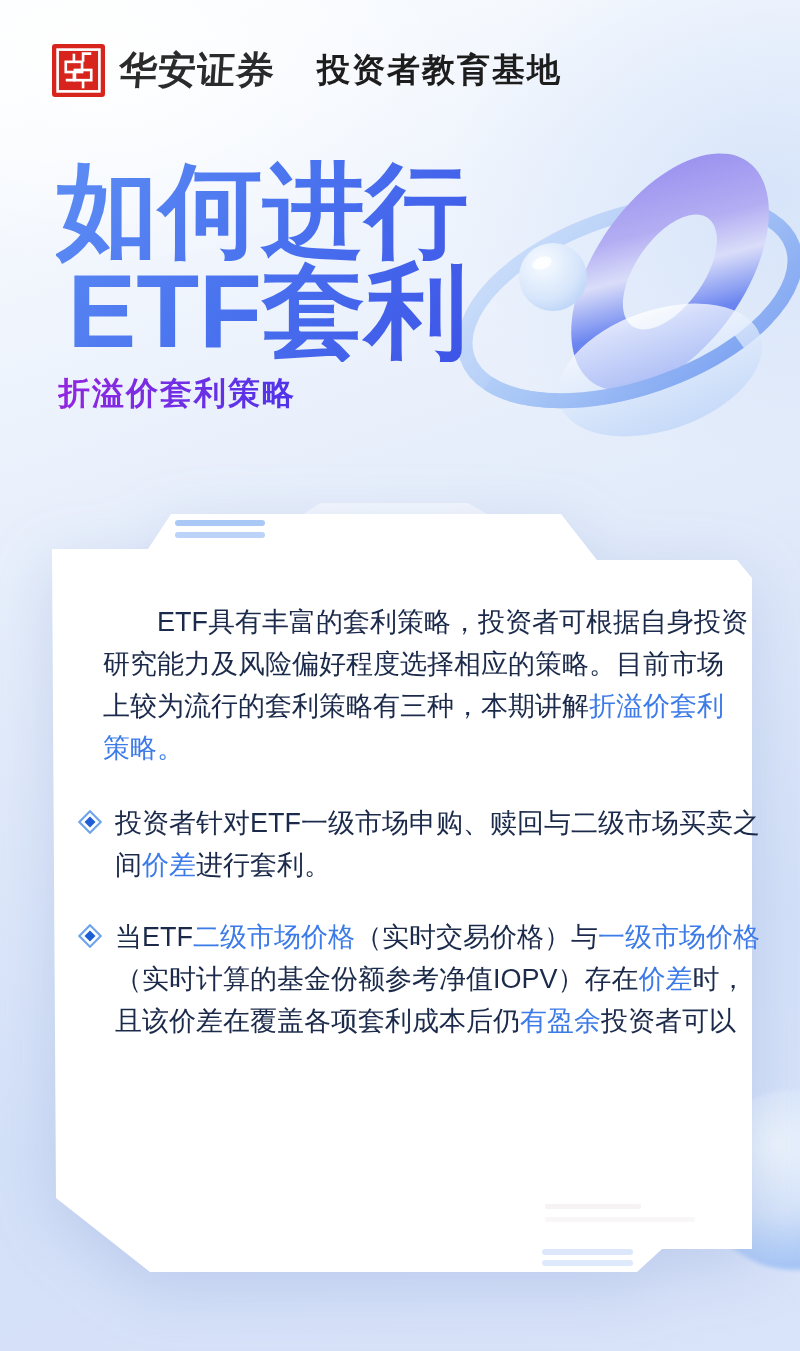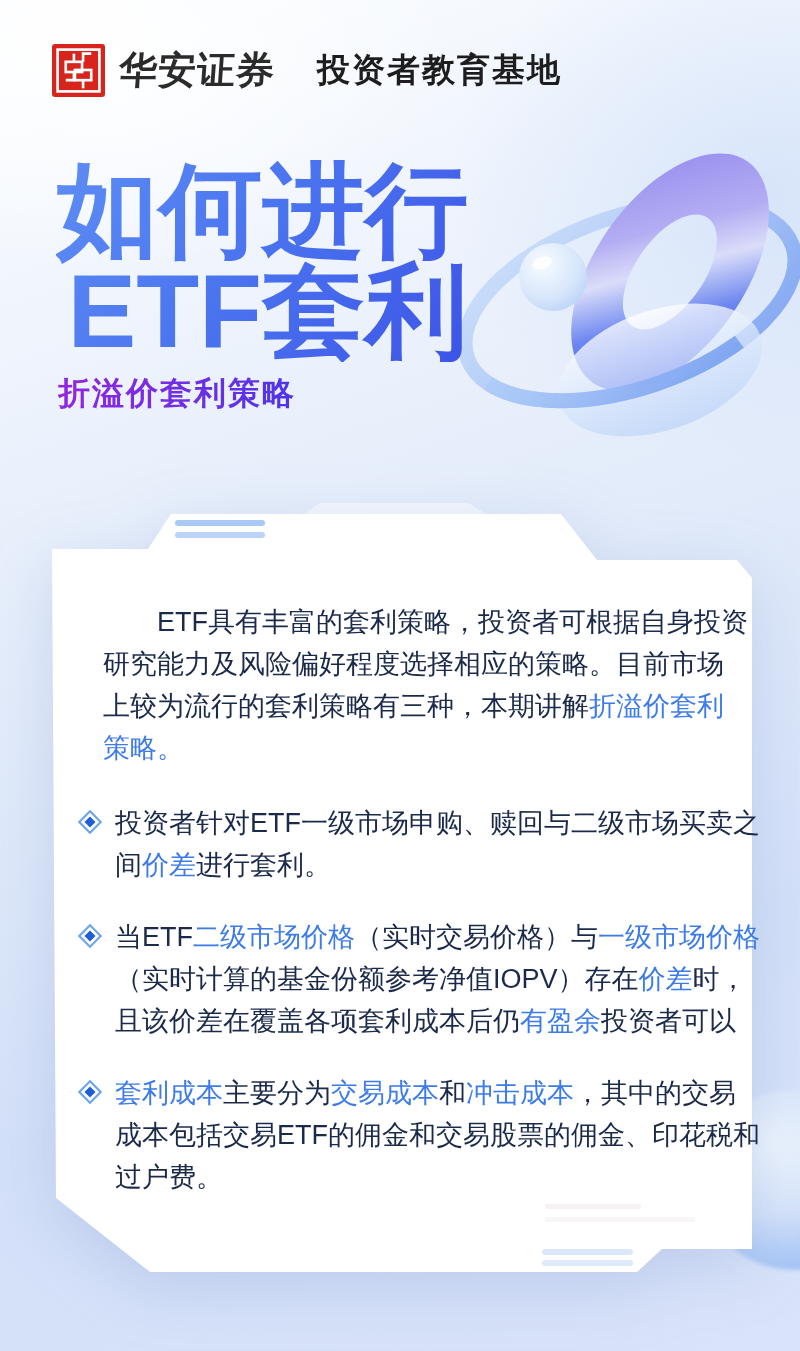--- a/index.html
+++ b/index.html
@@ -181,26 +181,15 @@
       <svg class="bullet-icon" viewBox="0 0 24 24">
         <rect x="4.4" y="4.4" width="15.2" height="15.2" transform="rotate(45 12 12)" fill="none" stroke="#6FA5EC" stroke-width="2.2"></rect>
         <rect x="8.1" y="8.1" width="7.8" height="7.8" transform="rotate(45 12 12)" fill="#1E5ED6"></rect>
       </svg>
       <div class="bullet-text">
           <div class="line"><span>当ETF</span><span class="hl">二级市场价格</span><span>（实时交易价格）与</span><span class="hl">一级市场价格</span></div>
           <div class="line"><span>（实时计算的基金份额参考净值IOPV）存在</span><span class="hl">价差</span><span>时，</span></div>
           <div class="line"><span>且该价差在覆盖各项套利成本后仍</span><span class="hl">有盈余</span><span>投资者可以</span></div>
         </div>
     </div>
-    <div class="bullet">
-      <svg class="bullet-icon" viewBox="0 0 24 24">
-        <rect x="4.4" y="4.4" width="15.2" height="15.2" transform="rotate(45 12 12)" fill="none" stroke="#6FA5EC" stroke-width="2.2"></rect>
-        <rect x="8.1" y="8.1" width="7.8" height="7.8" transform="rotate(45 12 12)" fill="#1E5ED6"></rect>
-      </svg>
-      <div class="bullet-text">
-          <div class="line"><span class="hl">套利成本</span><span>主要分为</span><span class="hl">交易成本</span><span>和</span><span class="hl">冲击成本</span><span>，其中的交易</span></div>
-          <div class="line"><span>成本包括交易ETF的佣金和交易股票的佣金、印花税和</span></div>
-          <div class="line"><span>过户费。</span></div>
-        </div>
-    </div>
   </div>
 
 </div>
 
 </body></html>

